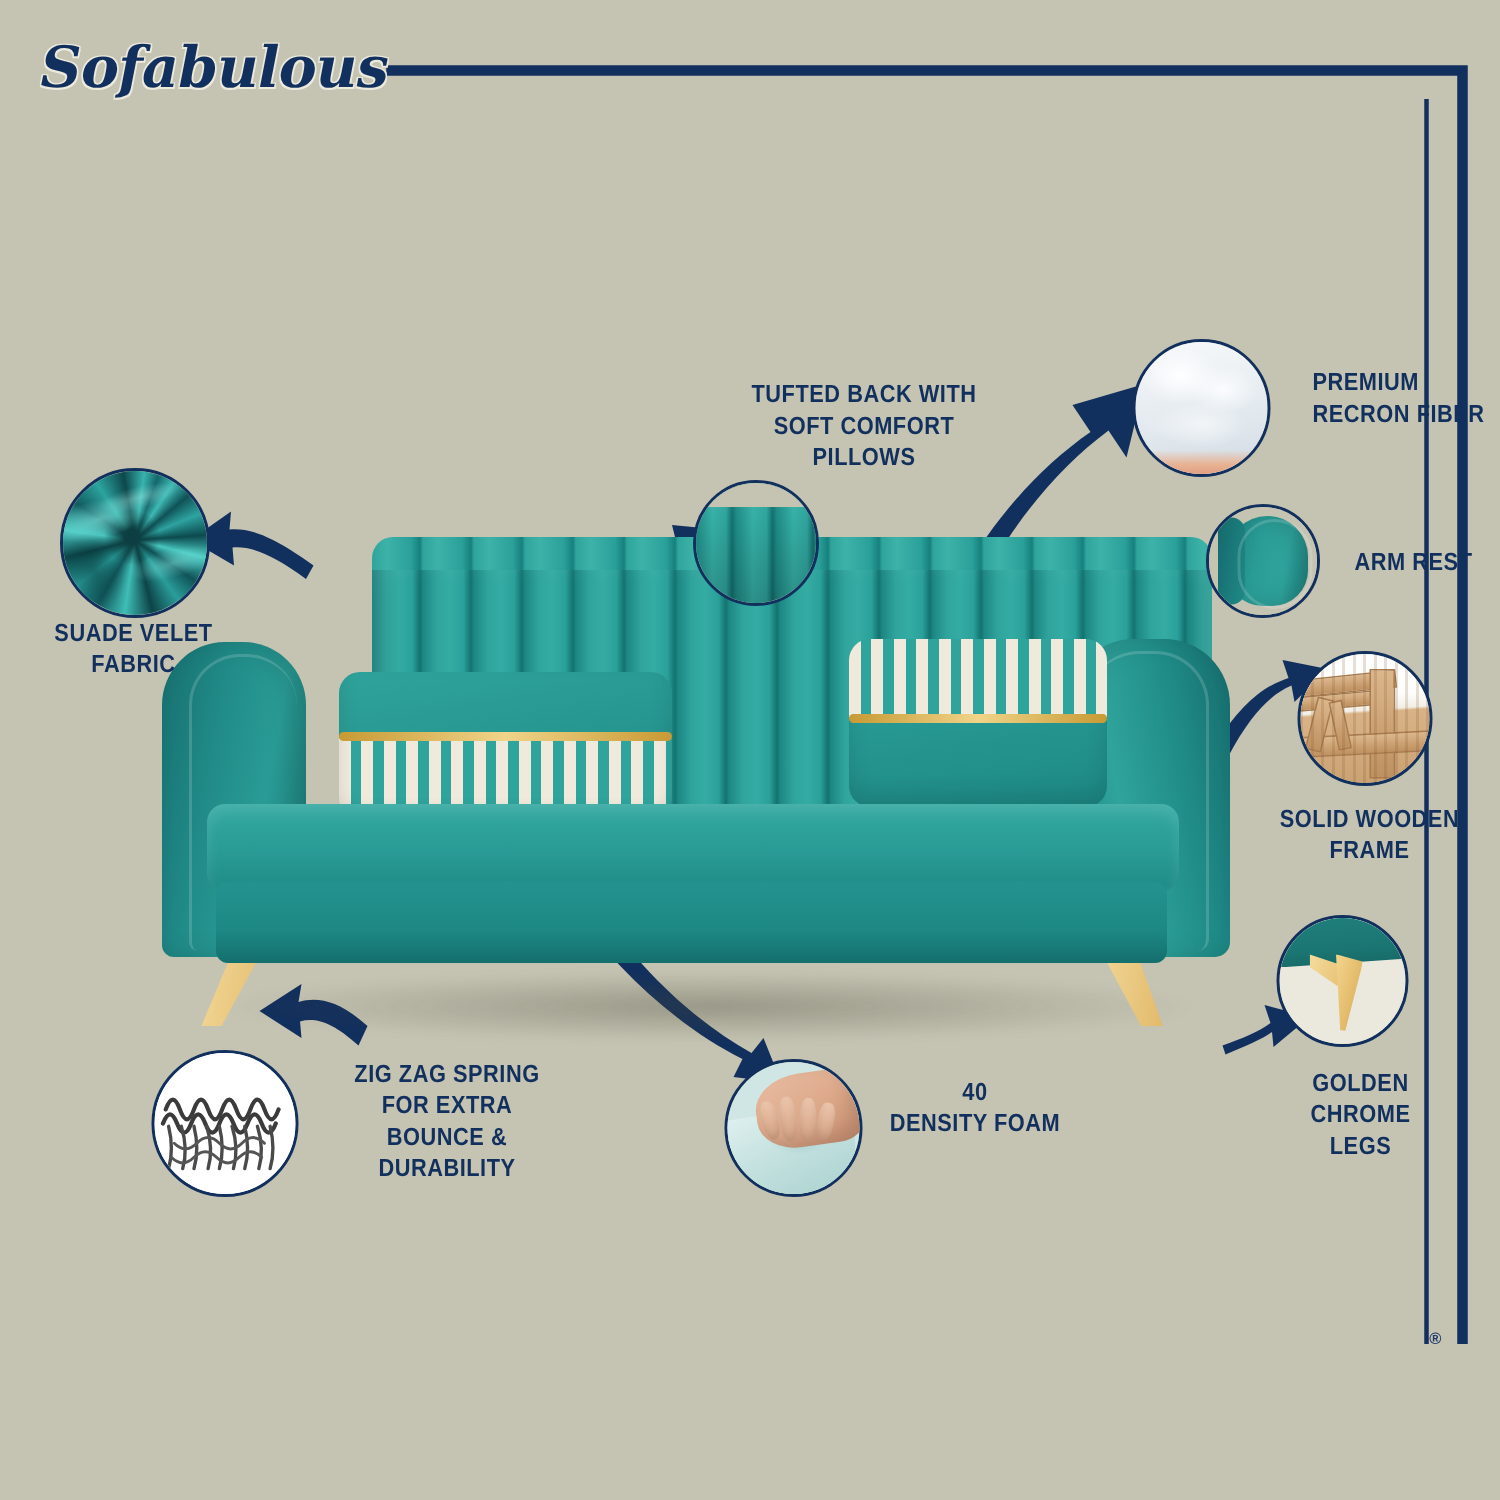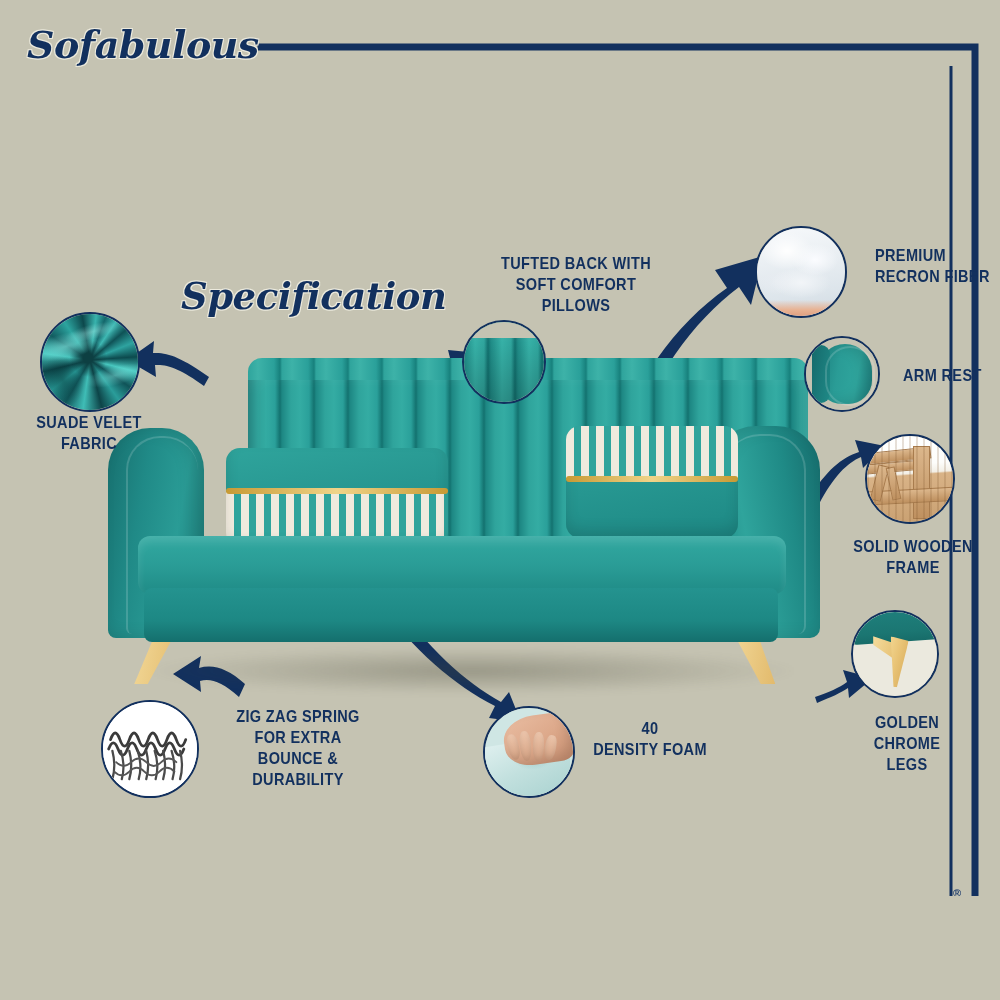--- a/index.html
+++ b/index.html
@@ -204,21 +204,20 @@
 
 <div id="stage">
 
   <svg id="frameline" viewBox="0 0 1000 1000">
     <path d="M258,47 L972,47 L972,1000" fill="none" stroke="#12305e" stroke-width="7" stroke-linecap="square"></path>
     <path d="M948,66 L948,1000" fill="none" stroke="#12305e" stroke-width="3"></path>
   </svg>
 
   <div class="script" style="position:absolute;left:24px;top:22px;font-size:38px;">Sofabulous</div>
 
-  <div class="script" style="position:absolute;left:178px;top:274px;font-size:37px;">Specification</div>
 
   <svg style="position:absolute;left:0;top:0;width:1000px;height:1000px;" viewBox="0 0 1000 1000">
     <defs>
       <style>
         .arw{fill:#12305e;}
       </style>
     </defs>
 
     <g>
       <path class="arw" d="M206,377 C178,357 164,352 150,353 L151,341 L124,360 L153,377 L152,365 C164,364 178,369 201,386 Z"></path>

